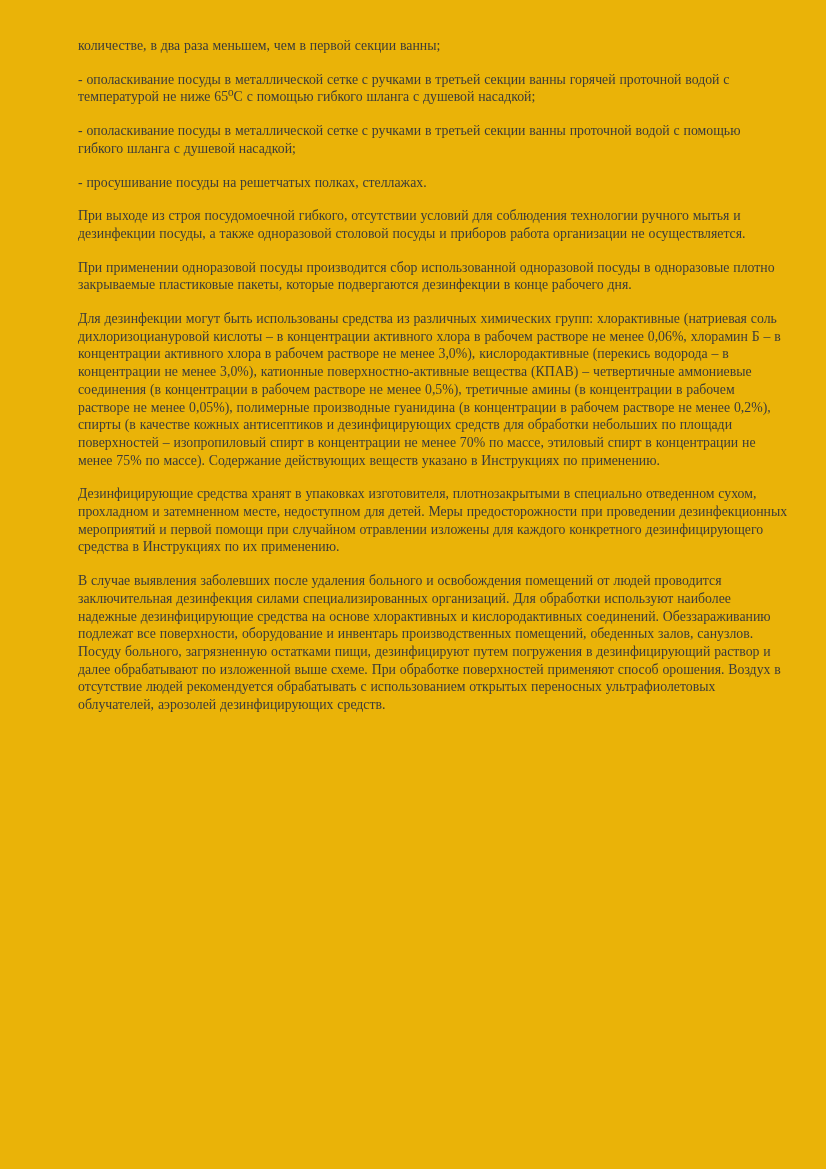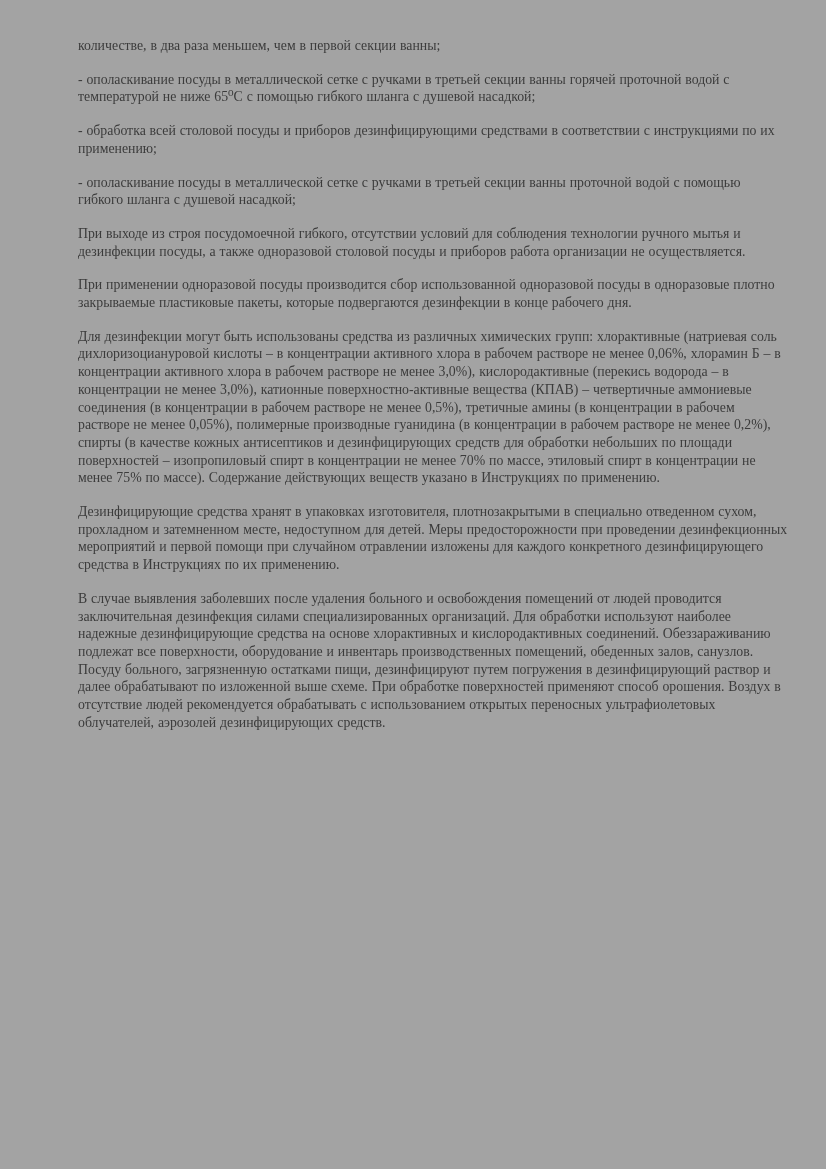--- a/index.html
+++ b/index.html
@@ -9,39 +9,39 @@
   }
   body {
     width: 826px;
     height: 1169px;
     overflow: hidden;
   }
   .page {
     box-sizing: border-box;
     width: 826px;
     height: 1169px;
-    background: #a3a3a3;
+    background: #eab308;
     padding: 37px 38px 0 78px;
   }
   .page p {
     margin: 0 0 16px 0;
     font-family: "Liberation Serif", "DejaVu Serif", serif;
     font-size: 13.8px;
     line-height: 17.7px;
     color: #3b3b3b;
     text-align: left;
     word-spacing: 0.4px;
   }
 </style>
 </head>
 <body>
 
 <div class="page">
   <p>количестве, в два раза меньшем, чем в первой секции ванны;</p>
   <p>- ополаскивание посуды в металлической сетке с ручками в третьей секции ванны горячей проточной водой с температурой не ниже 65⁰С с помощью гибкого шланга с душевой насадкой;</p>
-  <p>- обработка всей столовой посуды и приборов дезинфицирующими средствами в соответствии с инструкциями по их применению;</p>
   <p>- ополаскивание посуды в металлической сетке с ручками в третьей секции ванны проточной водой с помощью гибкого шланга с душевой насадкой;</p>
+  <p>- просушивание посуды на решетчатых полках, стеллажах.</p>
   <p>При выходе из строя посудомоечной гибкого, отсутствии условий для соблюдения технологии ручного мытья и дезинфекции посуды, а также одноразовой столовой посуды и приборов работа организации не осуществляется.</p>
   <p>При применении одноразовой посуды производится сбор использованной одноразовой посуды в одноразовые плотно закрываемые пластиковые пакеты, которые подвергаются дезинфекции в конце рабочего дня.</p>
   <p>Для дезинфекции могут быть использованы средства из различных химических групп: хлорактивные (натриевая соль дихлоризоциануровой кислоты – в концентрации активного хлора в рабочем растворе не менее 0,06%, хлорамин Б – в концентрации активного хлора в рабочем растворе не менее 3,0%), кислородактивные (перекись водорода – в концентрации не менее 3,0%), катионные поверхностно-активные вещества (КПАВ) – четвертичные аммониевые соединения (в концентрации в рабочем растворе не менее 0,5%), третичные амины (в концентрации в рабочем растворе не менее 0,05%), полимерные производные гуанидина (в концентрации в рабочем растворе не менее 0,2%), спирты (в качестве кожных антисептиков и дезинфицирующих средств для обработки небольших по площади поверхностей – изопропиловый спирт в концентрации не менее 70% по массе, этиловый спирт в концентрации не менее 75% по массе). Содержание действующих веществ указано в Инструкциях по применению.</p>
   <p>Дезинфицирующие средства хранят в упаковках изготовителя, плотнозакрытыми в специально отведенном сухом, прохладном и затемненном месте, недоступном для детей. Меры предосторожности при проведении дезинфекционных мероприятий и первой помощи при случайном отравлении изложены для каждого конкретного дезинфицирующего средства в Инструкциях по их применению.</p>
   <p>В случае выявления заболевших после удаления больного и освобождения помещений от людей проводится заключительная дезинфекция силами специализированных организаций. Для обработки используют наиболее надежные дезинфицирующие средства на основе хлорактивных и кислородактивных соединений. Обеззараживанию подлежат все поверхности, оборудование и инвентарь производственных помещений, обеденных залов, санузлов. Посуду больного, загрязненную остатками пищи, дезинфицируют путем погружения в дезинфицирующий раствор и далее обрабатывают по изложенной выше схеме. При обработке поверхностей применяют способ орошения. Воздух в отсутствие людей рекомендуется обрабатывать с использованием открытых переносных ультрафиолетовых облучателей, аэрозолей дезинфицирующих средств.</p>
 </div>
 
 </body></html>

